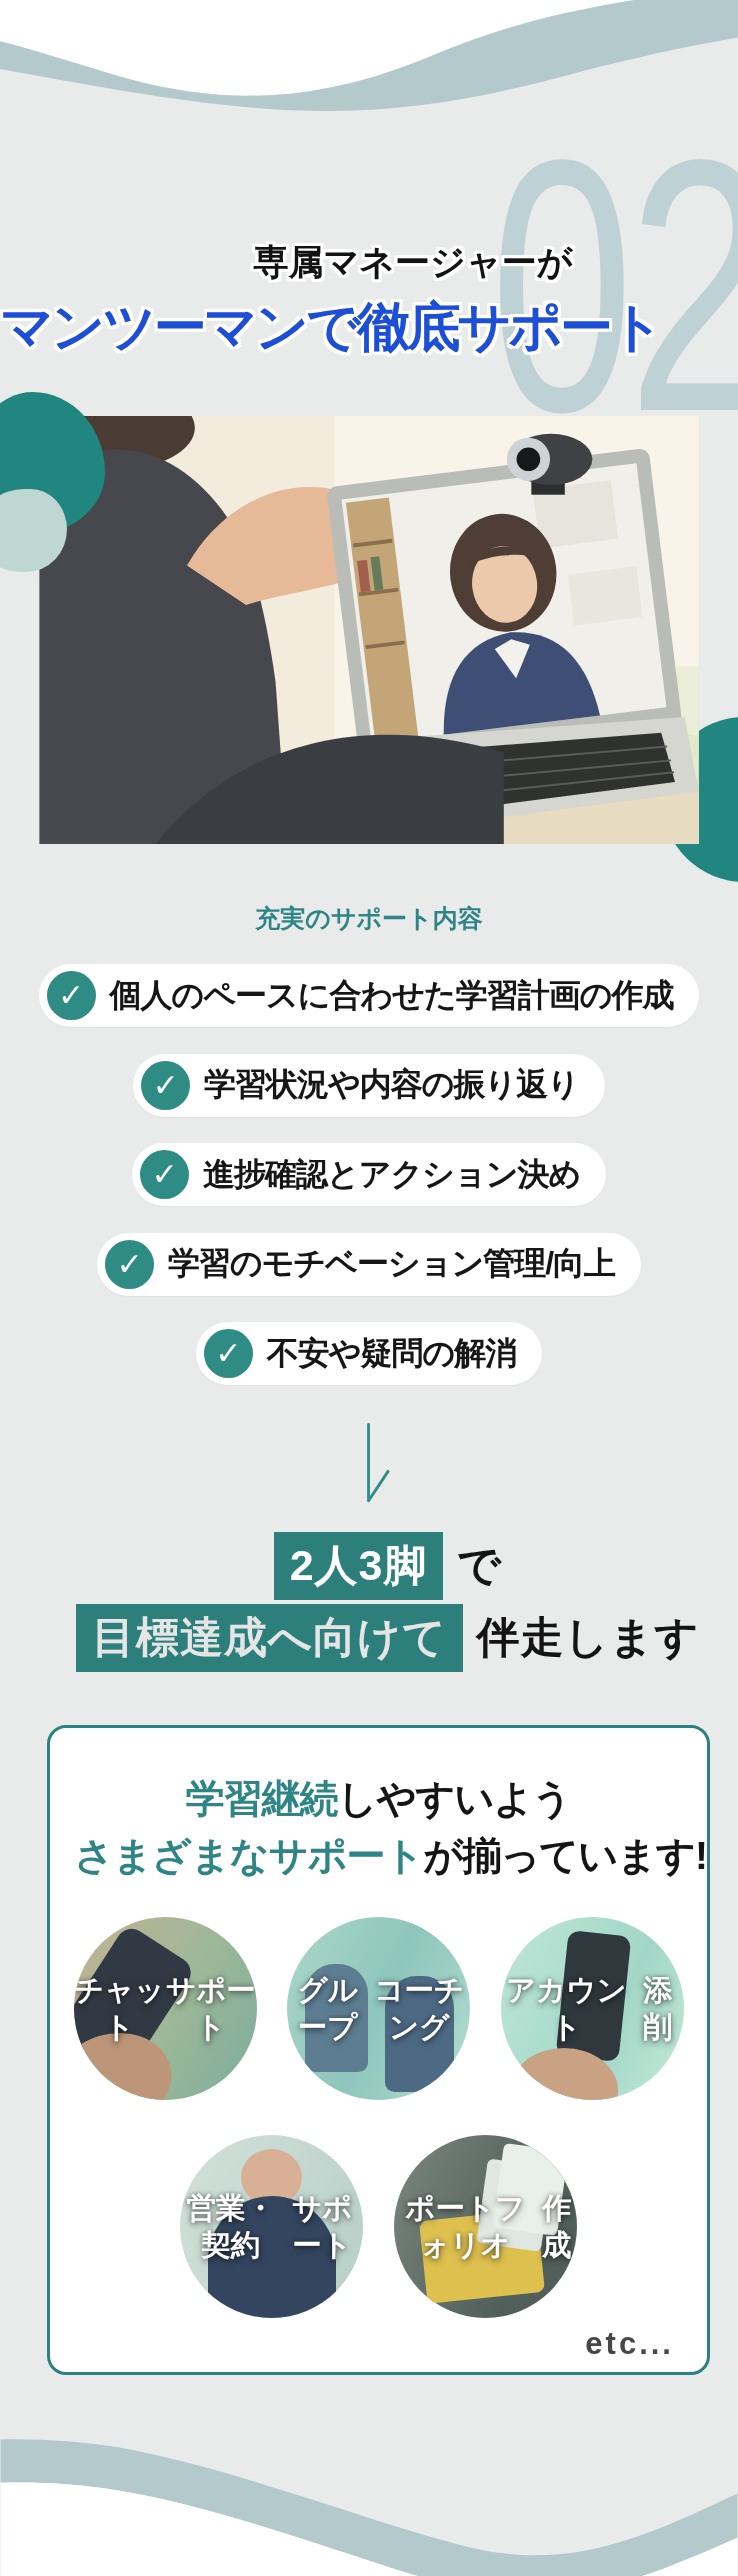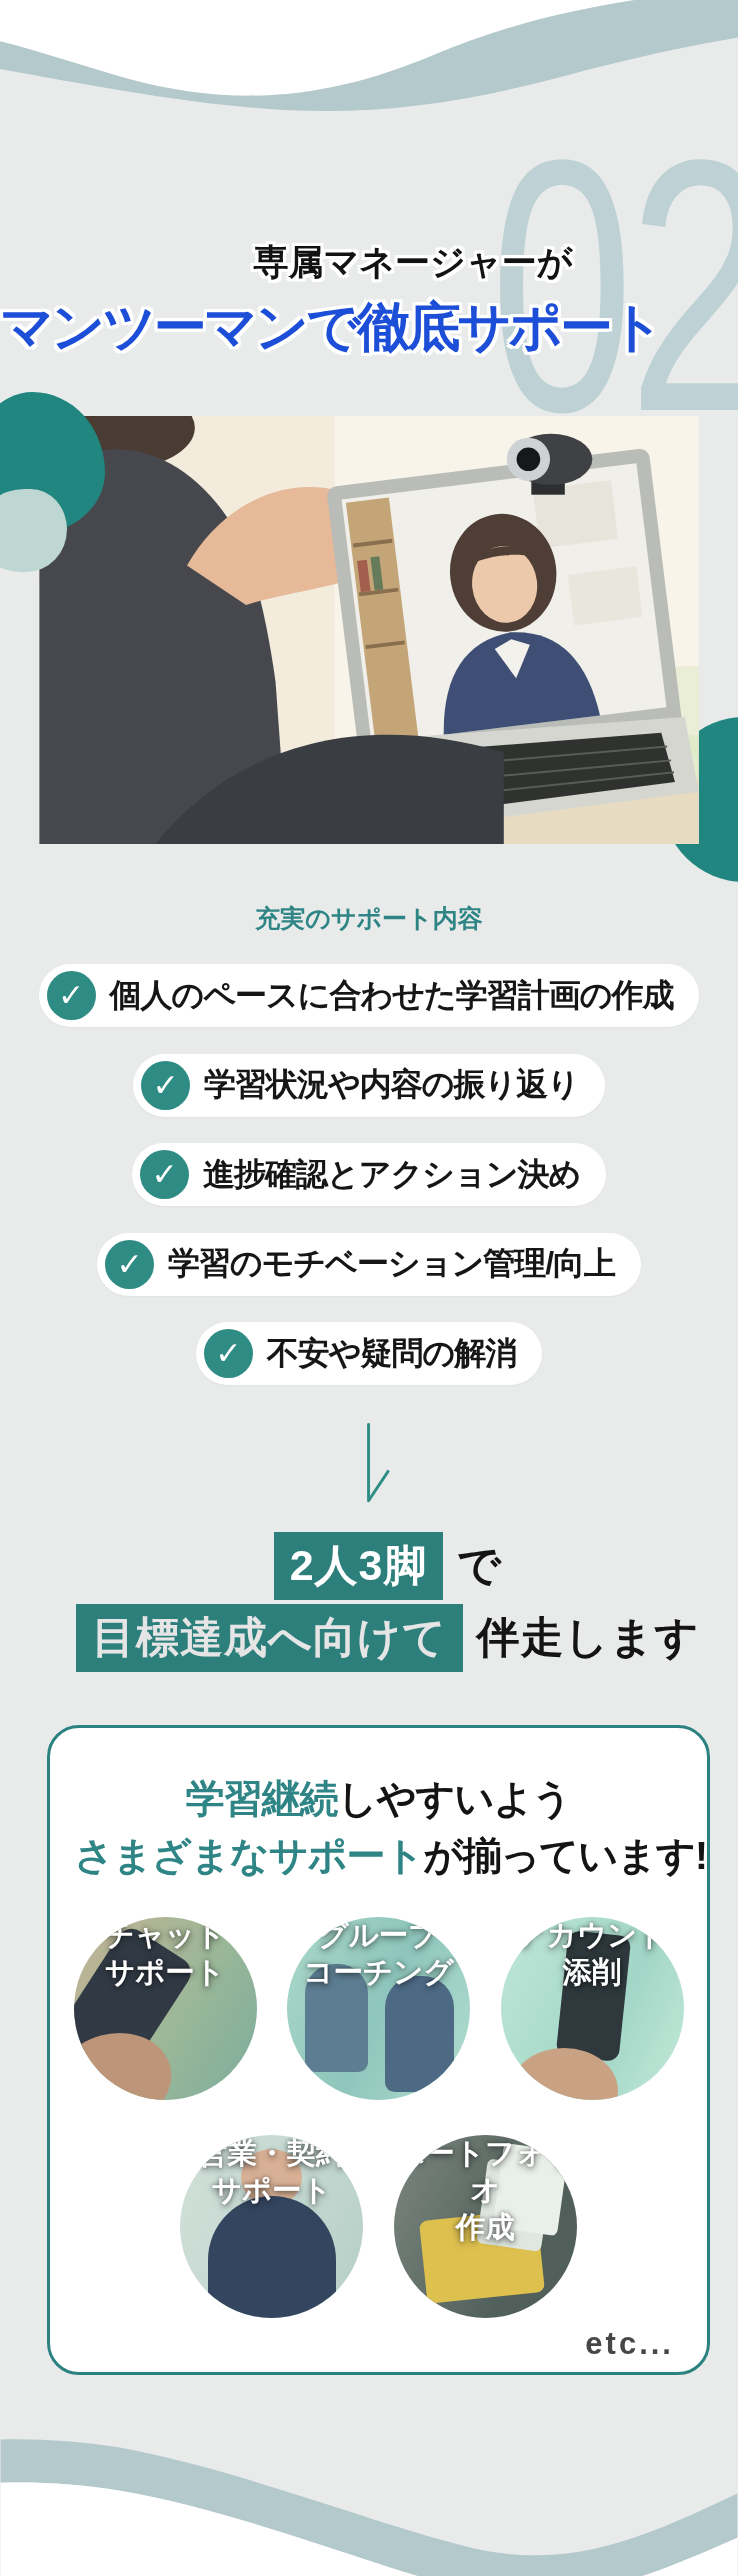--- a/index.html
+++ b/index.html
@@ -63,35 +63,35 @@
   .goal-1{top:1532px;}
   .goal-2{top:1604px;}
   .hl-box{background:#2d7f7c;color:#ffffff;font-size:43px;font-weight:bold;
     padding:4.9px 15.7px;letter-spacing:1px;margin-left:38px;}
   .hl-box.yellow{color:#e5e5e5;}
   .goal-rest{color:#141414;font-size:43px;font-weight:bold;margin-left:13.8px;letter-spacing:1px;}
 
   
   .card{
     top:1725px;left:47px;width:663px;height:650px;box-sizing:border-box;
-    background:#ffffff;border:3px solid #2b8280;border-radius:32px;z-index:2;
+    background:#ffffff;border:3px solid #2b8280;border-radius:19px;z-index:2;
   }
   .card-title{margin-top:43px;text-align:center;font-size:39px;font-weight:bold;
     line-height:1.45;color:#141414;letter-spacing:-1px;}
   .em-teal{color:#2f8585;}
   .circle-grid{
     margin:33px auto 0;width:610px;display:flex;flex-wrap:wrap;
     justify-content:center;column-gap:30.5px;row-gap:35px;
   }
   .circle{
     position:relative;width:183px;height:183px;border-radius:50%;overflow:hidden;
     flex:0 0 auto;
   }
   .circle .label{
-    position:absolute;inset:0;z-index:3;display:flex;flex-direction:column;
+    position:absolute;inset:0;z-index:3;display:flex;flex-direction:row;
     align-items:center;color:#ffffff;font-size:29.5px;
     font-weight:bold;line-height:1.25;letter-spacing:0;
     text-shadow:0 2px 7.9px rgba(0,0,0,.55),0 0 3.9px rgba(0,0,0,.35);text-align:center;
   }
   .circle i{position:absolute;z-index:1;display:block;}
 
   .c1{background:linear-gradient(120deg,#c3b294 0%,#9cb898 55%,#7cac9c 100%);}
   .c1 .d1{left:11.8px;top:17.7px;width:83px;height:130px;background:#313a44;border-radius:15.7px;transform:rotate(33deg);}
   .c1 .d2{left:-19.7px;bottom:-27.6px;width:118px;height:94px;background:#bd9579;border-radius:50%;transform:rotate(-15deg);}
   .c2{background:linear-gradient(115deg,#abd8c8 0%,#8ec5bc 50%,#b2decf 100%);}

